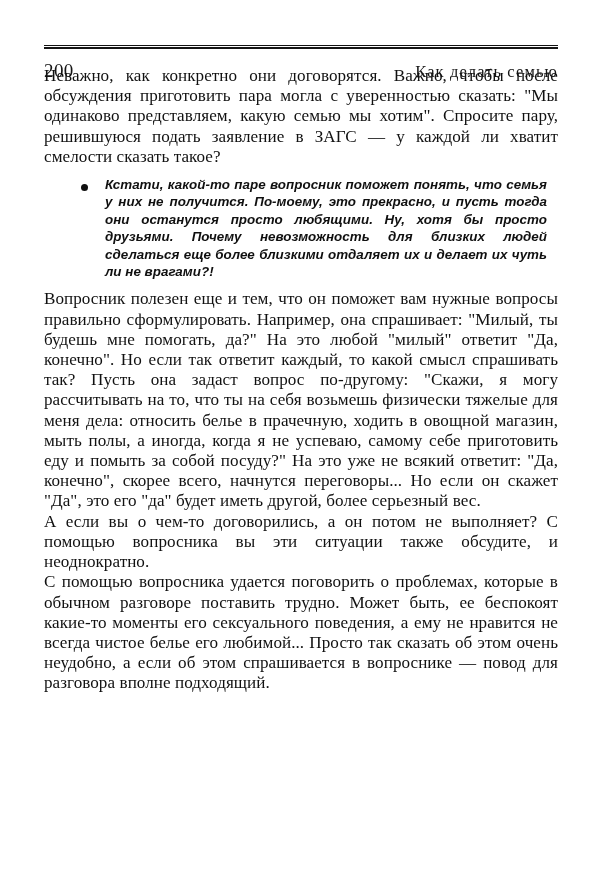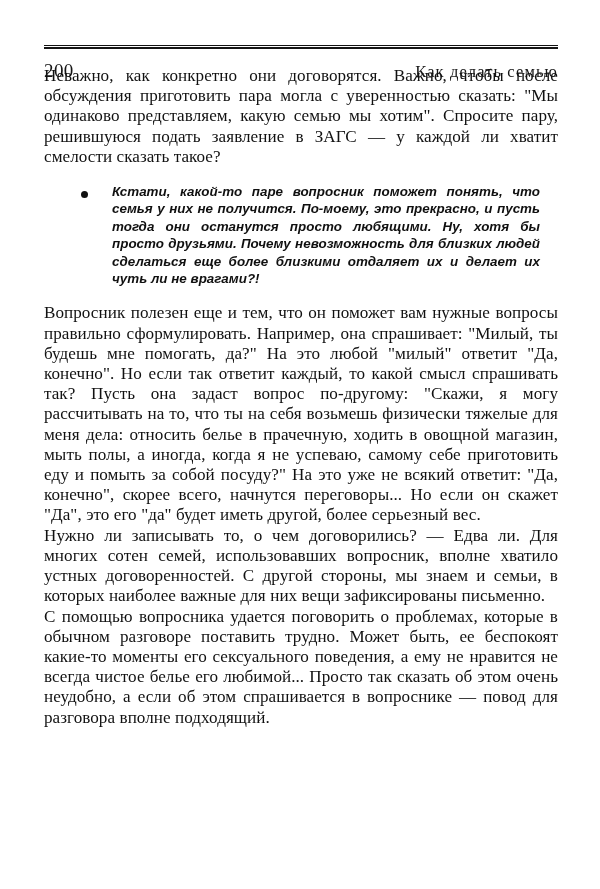--- a/index.html
+++ b/index.html
@@ -104,21 +104,21 @@
   .note .bullet {
     position: absolute;
     left: 37px;
     top: 8px;
     width: 7px;
     height: 7px;
     border-radius: 50%;
     background: #101010;
   }
   .note p {
-    margin: 16px;
+    margin: 9px;
     font-family: "Liberation Sans", sans-serif;
     font-style: italic;
     font-weight: bold;
     font-size: 13.4px;
     line-height: 17.4px;
     text-align: justify;
     letter-spacing: 0.02px;
     color: #101010;
   }
 </style>
@@ -142,20 +142,20 @@
 
     <p class="body">Неважно, как конкретно они договорятся. Важно, чтобы после обсуждения приготовить пара могла с уверенностью сказать: "Мы одинаково представляем, какую семью мы хотим". Спросите пару, решившуюся подать заявление в ЗАГС — у каждой ли хватит смелости сказать такое?</p>
 
     <div class="note">
       <span class="bullet"></span>
       <p>Кстати, какой-то паре вопросник поможет понять, что семья у них не получится. По-моему, это прекрасно, и пусть тогда они останутся просто любящими. Ну, хотя бы просто друзьями. Почему невозможность для близких людей сделаться еще более близкими отдаляет их и делает их чуть ли не врагами?!</p>
     </div>
 
     <p class="body">Вопросник полезен еще и тем, что он поможет вам нужные вопросы правильно сформулировать. Например, она спрашивает: "Милый, ты будешь мне помогать, да?" На это любой "милый" ответит "Да, конечно". Но если так ответит каждый, то какой смысл спрашивать так? Пусть она задаст вопрос по-другому: "Скажи, я могу рассчитывать на то, что ты на себя возьмешь физически тяжелые для меня дела: относить белье в прачечную, ходить в овощной магазин, мыть полы, а иногда, когда я не успеваю, самому себе приготовить еду и помыть за собой посуду?" На это уже не всякий ответит: "Да, конечно", скорее всего, начнутся переговоры... Но если он скажет "Да", это его "да" будет иметь другой, более серьезный вес.</p>
 
+    <p class="body">А если вы о чем-то договорились, а он потом не выполняет? С помощью вопросника вы эти ситуации также обсудите, и неоднократно.</p>
 
-    <p class="body">Нужно ли записывать то, о чем договорились? — Едва ли. Для многих сотен семей, использовавших вопросник, вполне хватило устных договоренностей. С другой стороны, мы знаем и семьи, в которых наиболее важные для них вещи зафиксированы письменно.</p>
 
     <p class="body">С помощью вопросника удается поговорить о проблемах, которые в обычном разговоре поставить трудно. Может быть, ее беспокоят какие-то моменты его сексуального поведения, а ему не нравится не всегда чистое белье его любимой... Просто так сказать об этом очень неудобно, а если об этом спрашивается в вопроснике — повод для разговора вполне подходящий.</p>
 
   </div>
 
 </div>
 
 </body></html>

